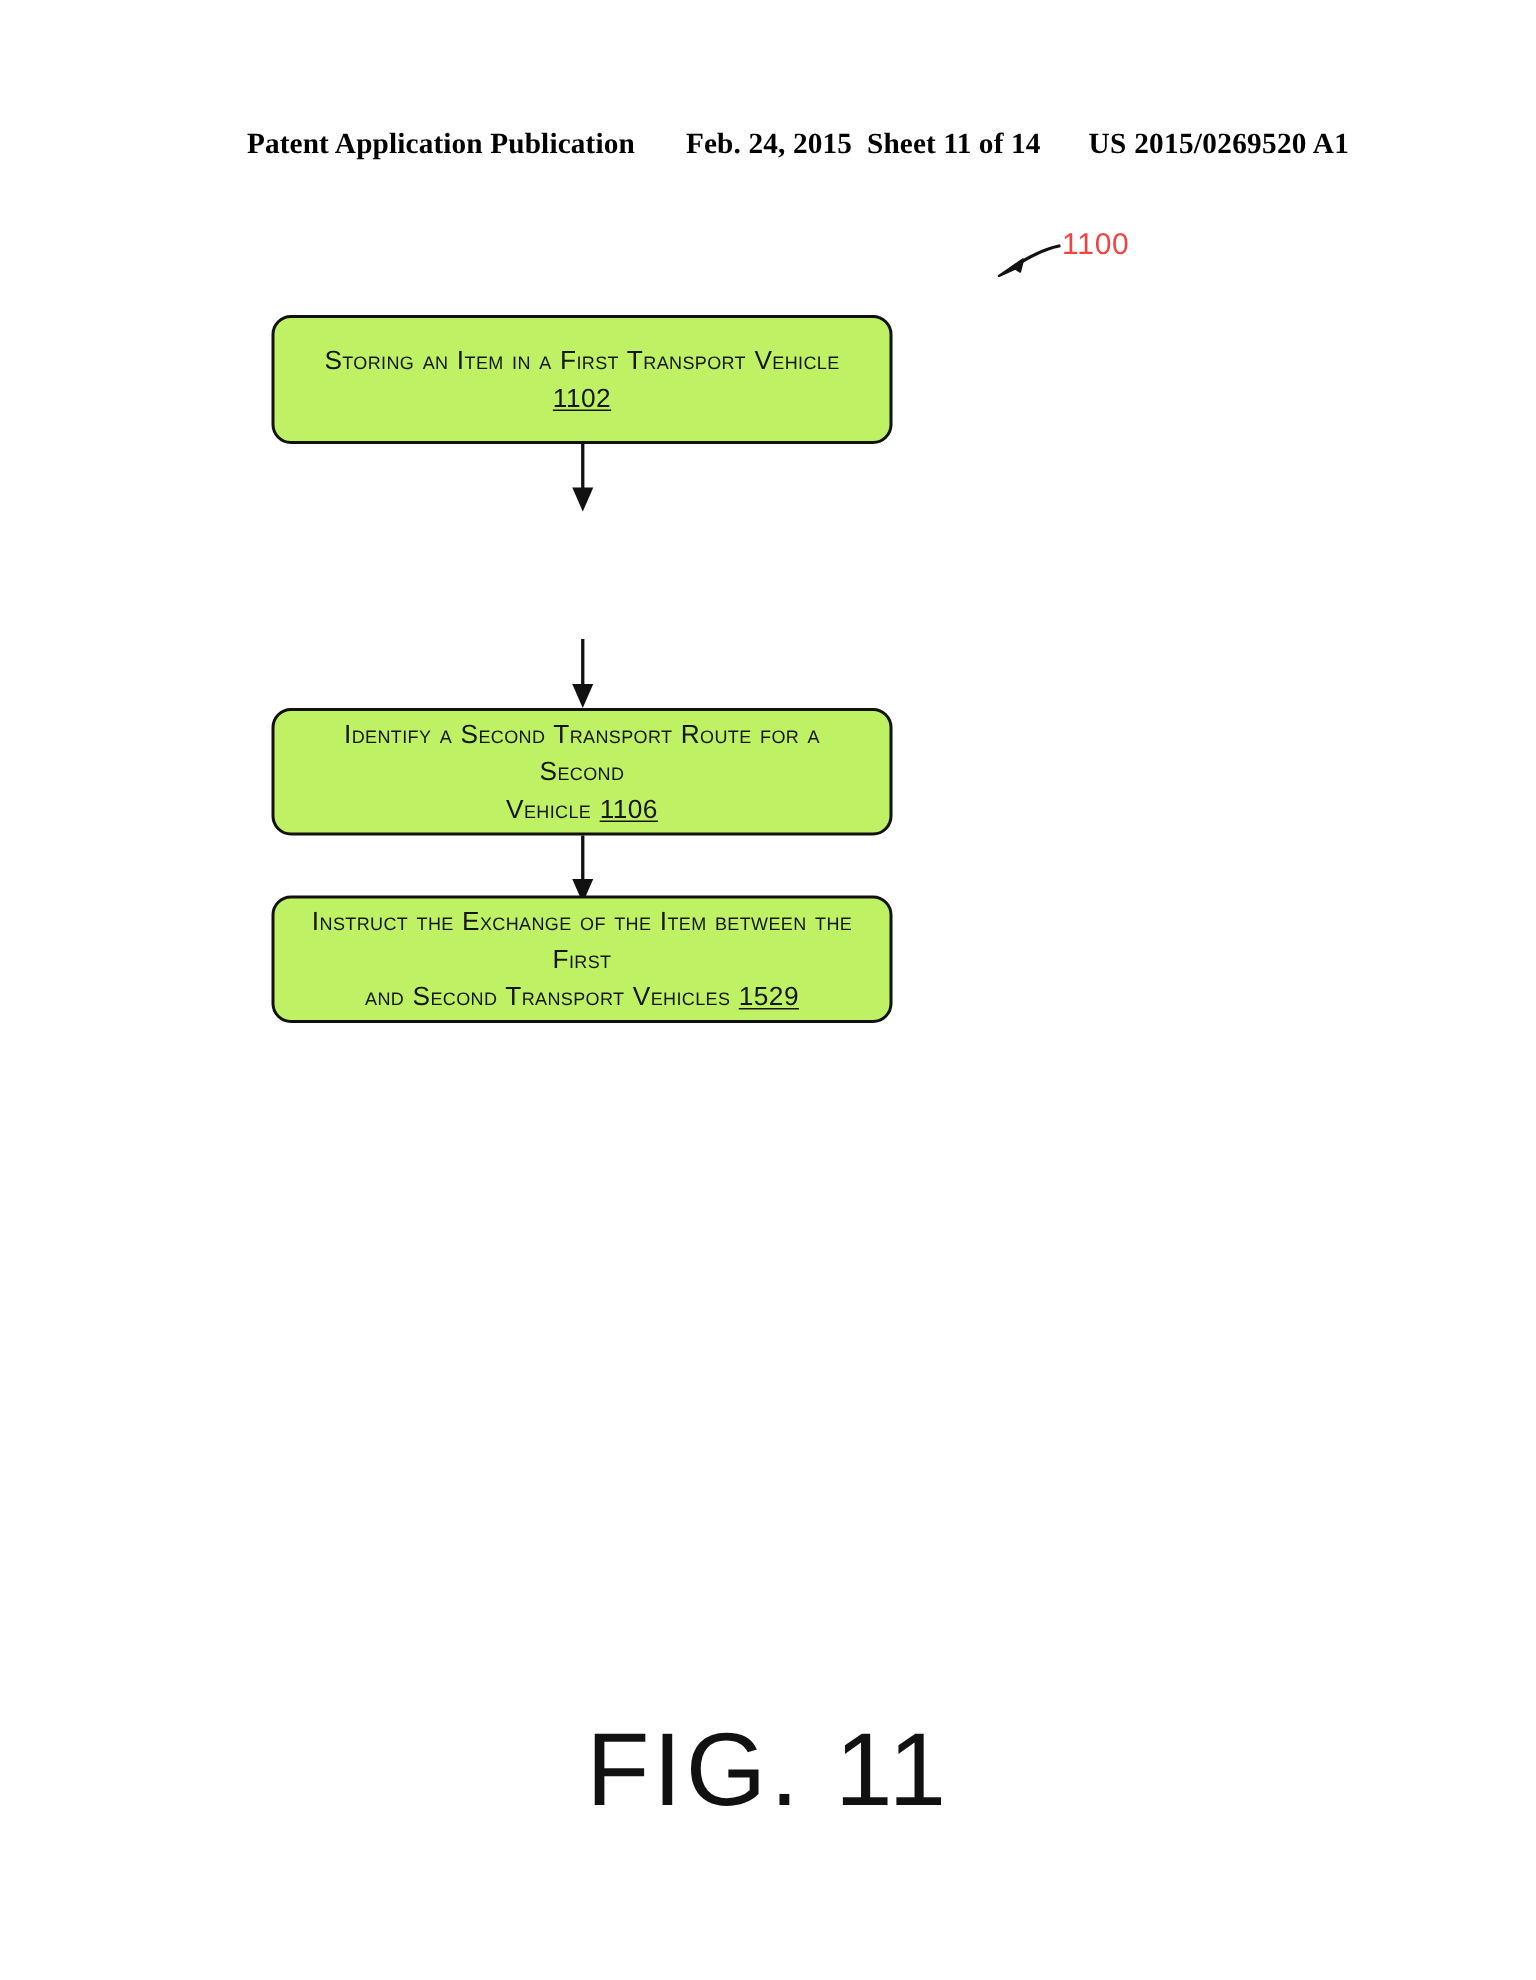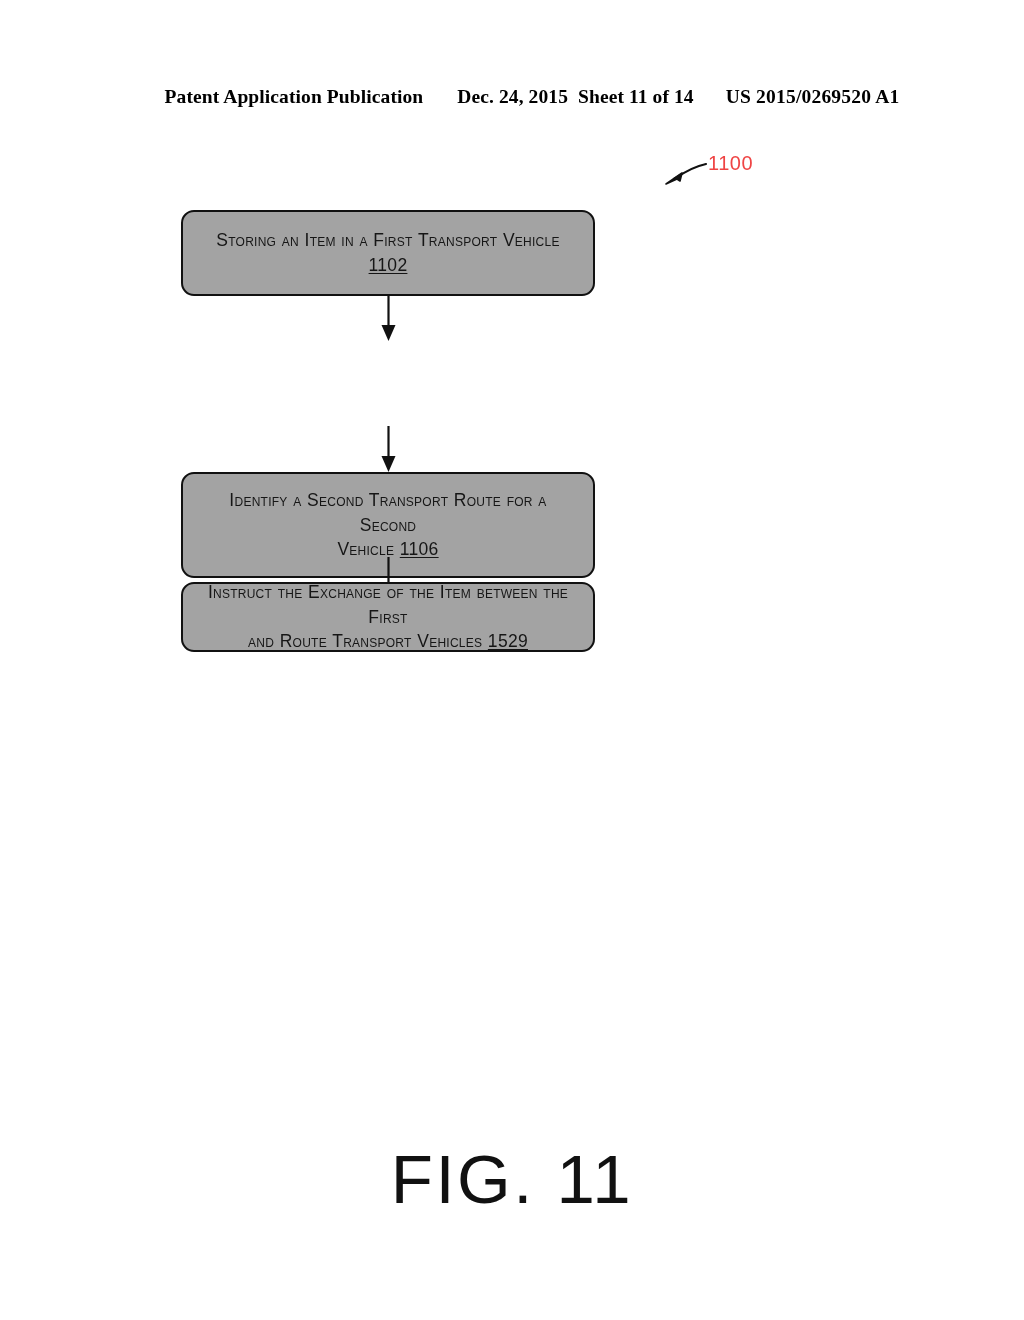--- a/index.html
+++ b/index.html
@@ -71,21 +71,21 @@
   }
 
   
   .flow-box {
     position: absolute;
     left: 181px;
     width: 414px;
     box-sizing: border-box;
     border: 2.2px solid #111111;
     border-radius: 13px;
-    background: #a3a3a3;
+    background: #bef264;
     display: flex;
     align-items: center;
     justify-content: center;
     padding: 6px 20px;
   }
   .flow-box .box-text {
     text-align: center;
     line-height: 1.42;
     
     font-family: "Liberation Sans", sans-serif;
@@ -97,22 +97,22 @@
   }
   .flow-box .ref-num {
     text-decoration: underline;
     text-underline-offset: 2px;
     font-variant: normal;
     letter-spacing: 0.3px;
   }
 
   #box-1102 { top: 210px; height: 86px; }
   #box-1104 { top: 341px; height: 85px; }
-  #box-1106 { top: 472px; height: 106px; }
-  #box-1108 { top: 582px; height: 70px; }
+  #box-1106 { top: 472px; height: 85px; }
+  #box-1108 { top: 597px; height: 85px; }
 
   
   .connector {
     position: absolute;
     left: 376px;
     width: 26px;
     overflow: visible;
   }
   #conn-1 { top: 296px; height: 45px; }
   #conn-2 { top: 426px; height: 46px; }
@@ -131,21 +131,21 @@
     letter-spacing: 2.5px;
     color: #111111;
     margin-top: 32px;
   }
 </style>
 </head>
 <body>
 
 <div class="page-header">
   <span class="hdr-pub">Patent Application Publication</span>
-  <span class="hdr-date">Dec. 24, 2015</span>
+  <span class="hdr-date">Feb. 24, 2015</span>
   <span class="hdr-sheet">Sheet 11 of 14</span>
   <span class="hdr-patno">US 2015/0269520 A1</span>
 </div>
 
 <div class="figure">
 
   <div class="ref-callout">
     <svg width="130" height="48" viewBox="0 0 130 48">
       <path d="M 46 12 C 36 14, 26 19, 14 27" stroke="#111111" stroke-width="2.2" fill="none" stroke-linecap="round"></path>
       <path d="M 6 32 L 22 21 L 20 29 L 17 27 Z" fill="#111111" stroke="#111111" stroke-width="1.6" stroke-linejoin="round"></path>
@@ -178,19 +178,19 @@
   </div>
 
   <svg class="connector" id="conn-3" viewBox="0 0 26 45" preserveAspectRatio="none">
     <line x1="12.5" y1="0" x2="12.5" y2="31" stroke="#111111" stroke-width="2.2"></line>
     <path d="M 5.5 29 L 19.5 29 L 12.5 45 Z" fill="#111111"></path>
   </svg>
 
   <div class="flow-box" id="box-1108">
     <div class="box-text">
       <span>Instruct the Exchange of the Item between the First</span><br>
-      <span>and Route Transport Vehicles </span><span class="ref-num">1529</span>
+      <span>and Second Transport Vehicles </span><span class="ref-num">1529</span>
     </div>
   </div>
 
   <div class="fig-caption">FIG. 11</div>
 
 </div>
 
 </body></html>

